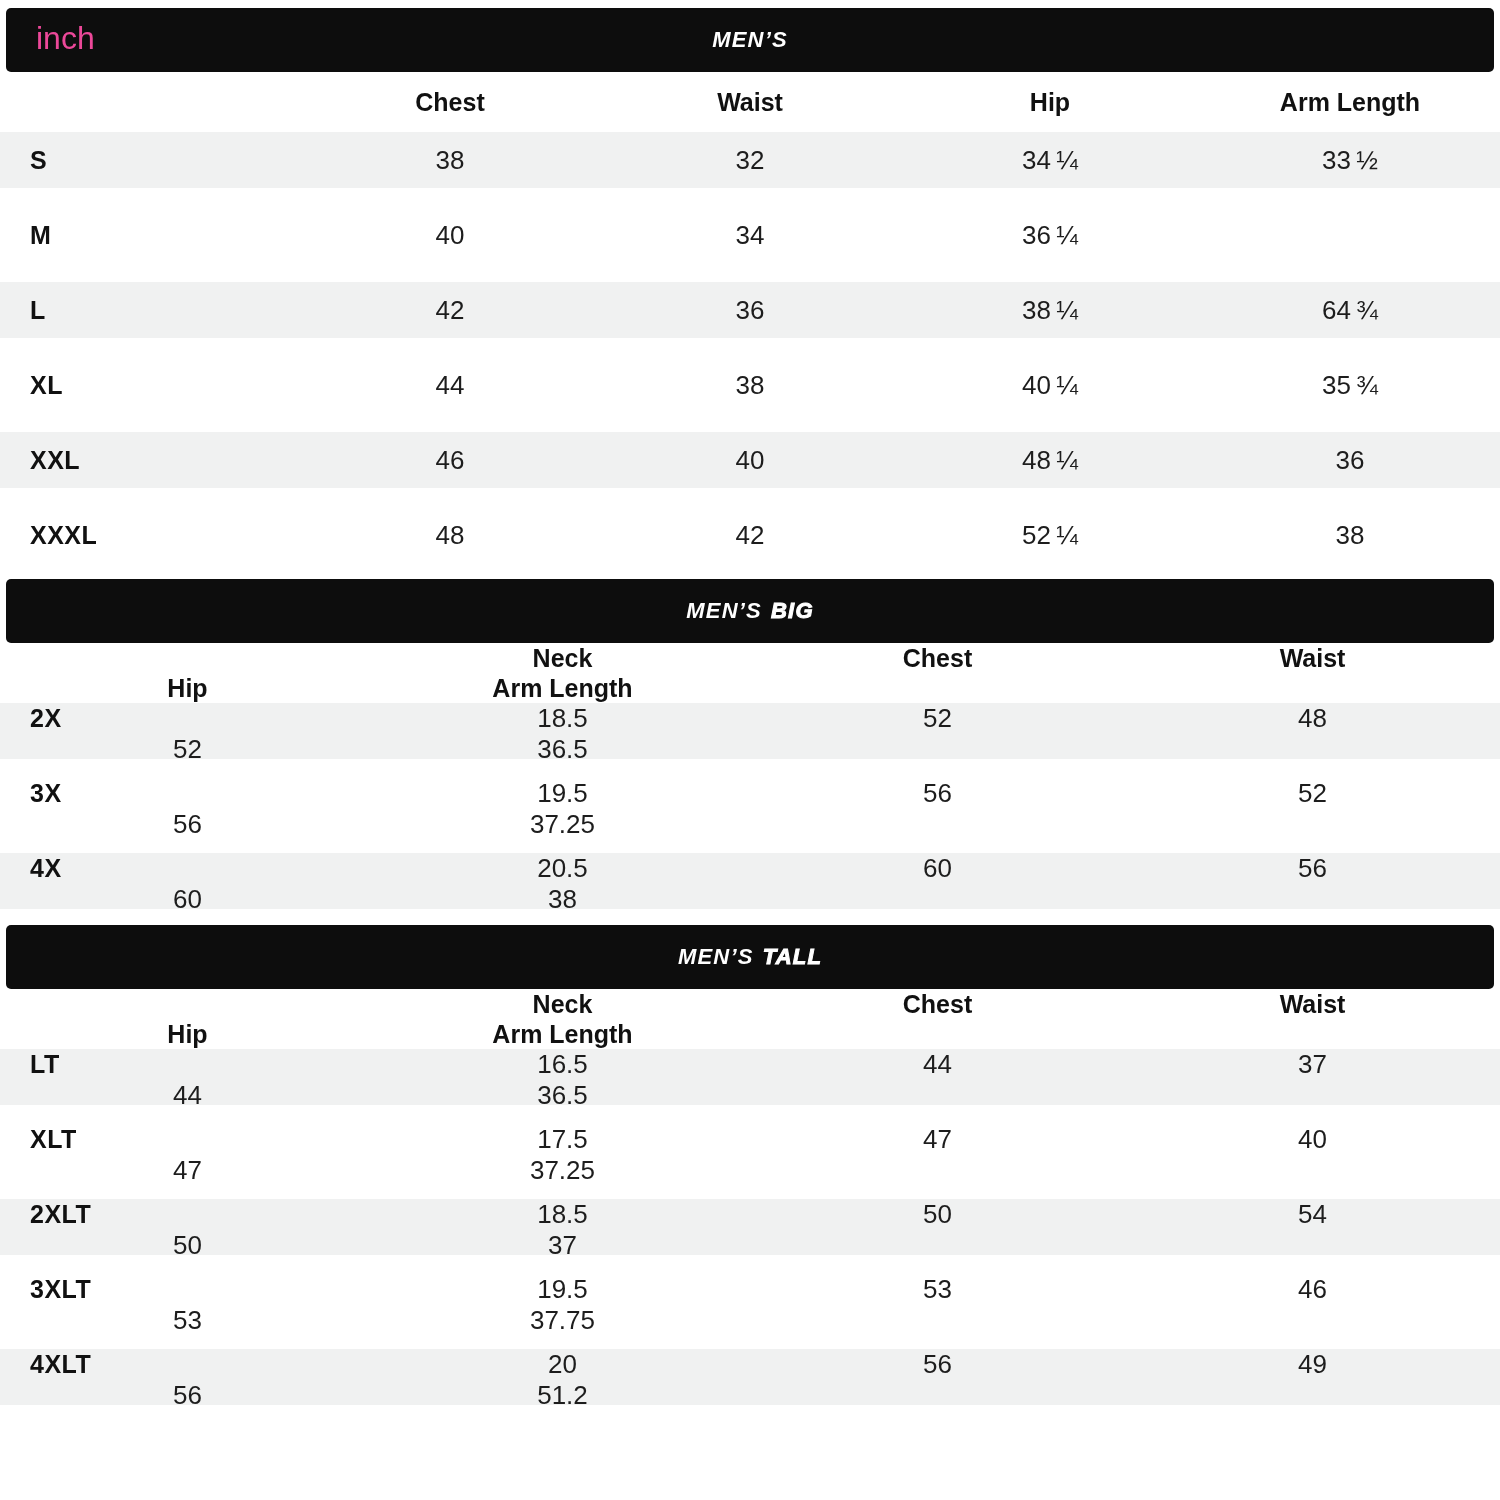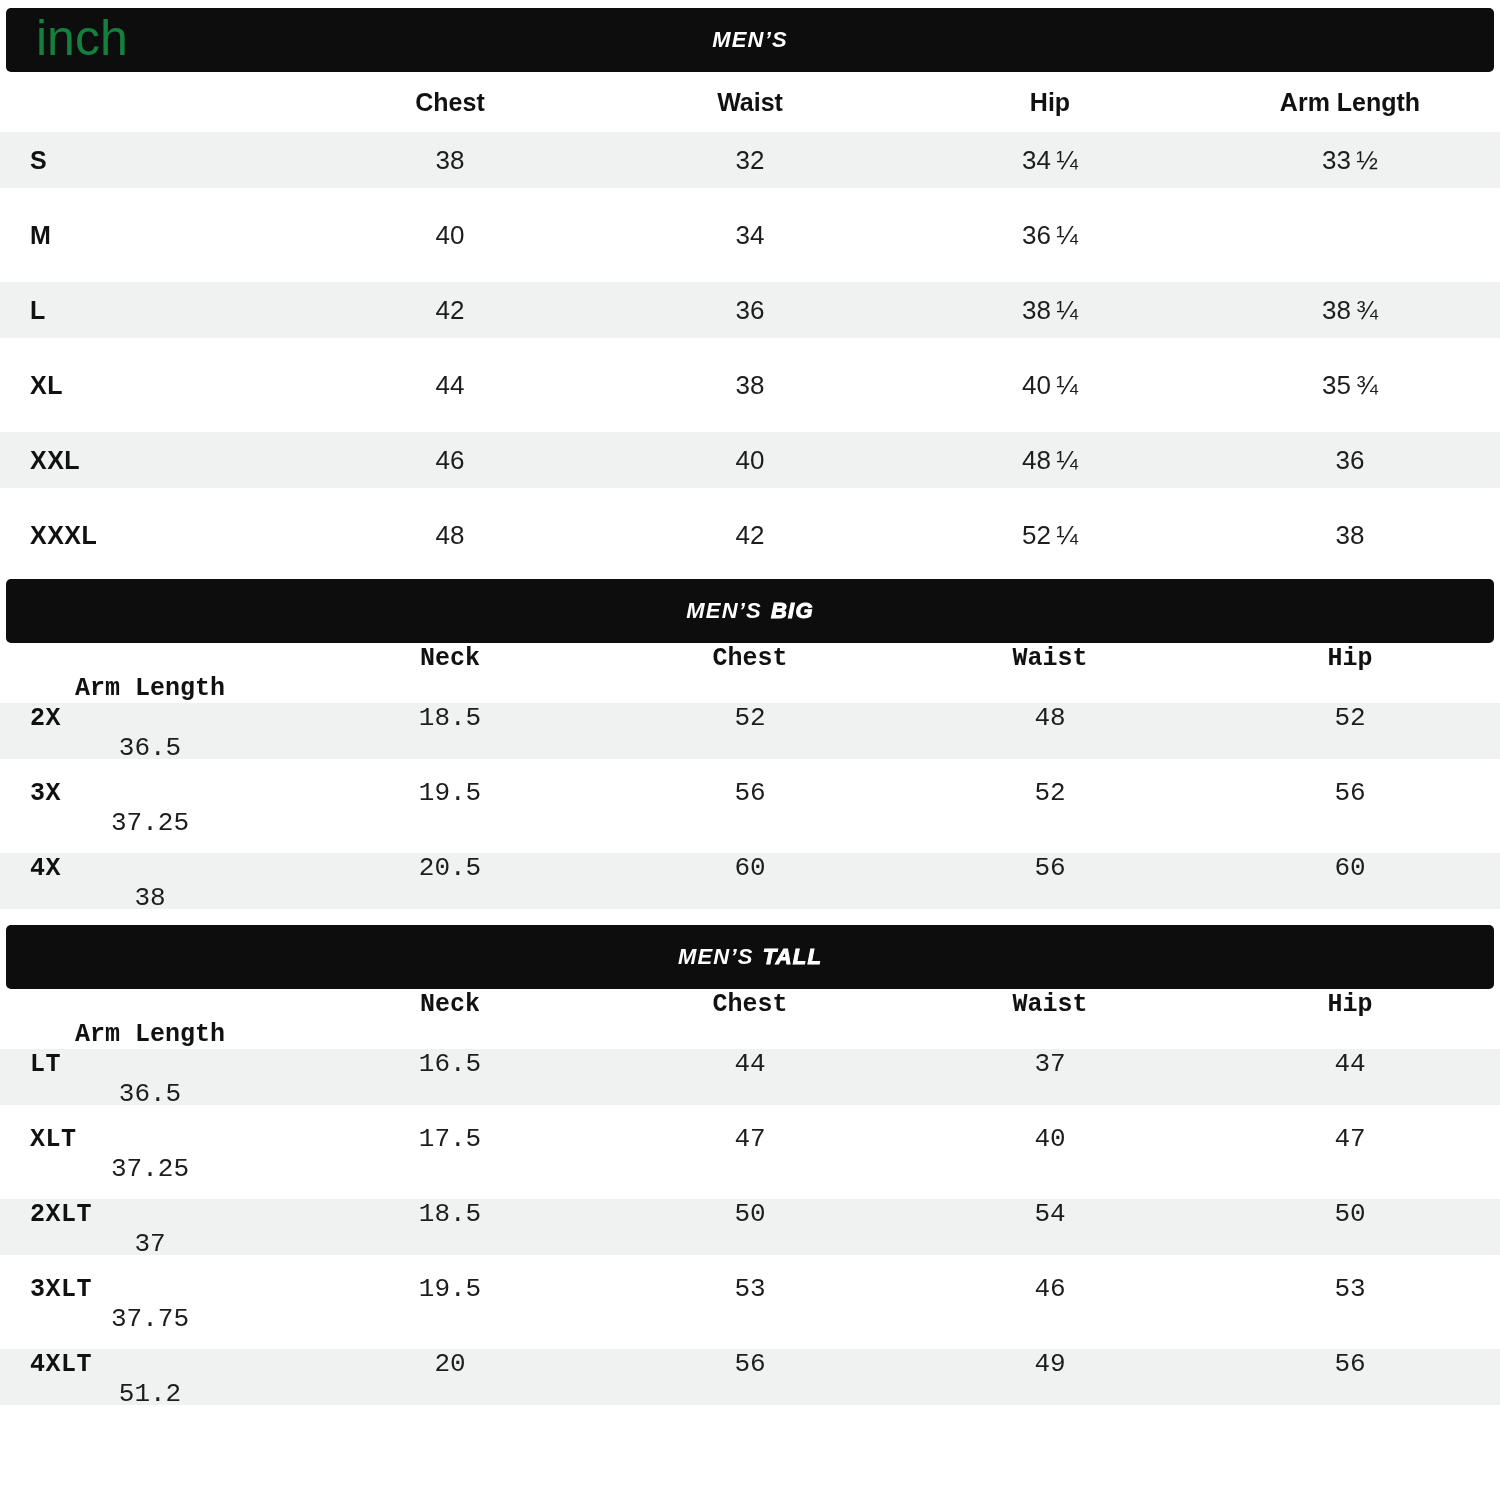--- a/index.html
+++ b/index.html
@@ -23,40 +23,40 @@
     position: relative;
     display: flex;
     align-items: center;
     justify-content: center;
   }
   .unit {
     position: absolute;
     left: 30px;
     top: 50%;
     transform: translateY(-54%);
-    color: #15803d;
-    font-size: 50px;
+    color: #ec4899;
+    font-size: 32px;
     font-weight: 400;
   }
   .bar-title {
     margin: 0;
     color: #ffffff;
     font-size: 22px;
     font-weight: 700;
     letter-spacing: 1.2px;
     display: flex;
     gap: 9px;
     font-style: italic;
   }
   .bar-title span:empty { display: none; }
   .bar-title .emph { -webkit-text-stroke: 1px #ffffff; }
 
   .grid { display: grid; width: 100%; }
   .cols-5 { grid-template-columns: repeat(5, 1fr); }
-  .cols-6 { grid-template-columns: repeat(5, 1fr); font-family: Liberation Mono, monospace; }
+  .cols-6 { grid-template-columns: repeat(4, 1fr); }
 
   .head {
     height: 60px;
     align-items: center;
   }
   .hcell {
     text-align: center;
     font-size: 25px;
     font-weight: 700;
     color: #111111;
@@ -115,21 +115,21 @@
         <div class="cell size">M</div>
         <div class="cell">40</div>
         <div class="cell">34</div>
         <div class="cell">36 ¼</div>
       </div>
       <div class="row grid cols-5">
         <div class="cell size">L</div>
         <div class="cell">42</div>
         <div class="cell">36</div>
         <div class="cell">38 ¼</div>
-        <div class="cell">38 ¾</div>
+        <div class="cell">64 ¾</div>
       </div>
       <div class="row grid cols-5">
         <div class="cell size">XL</div>
         <div class="cell">44</div>
         <div class="cell">38</div>
         <div class="cell">40 ¼</div>
         <div class="cell">35 ¾</div>
       </div>
       <div class="row grid cols-5">
         <div class="cell size">XXL</div>

